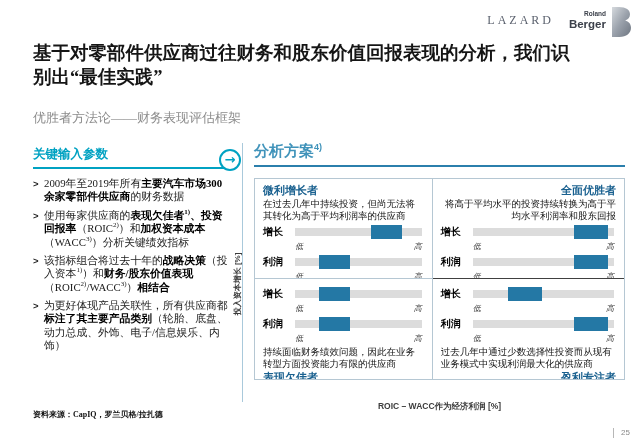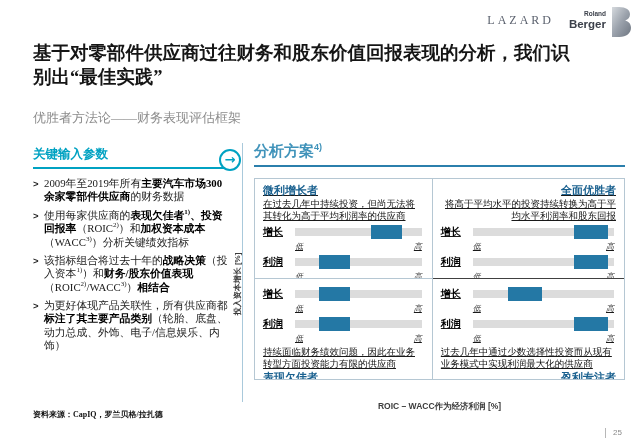--- a/index.html
+++ b/index.html
@@ -38,21 +38,21 @@
 
   
   .divider-v{position:absolute;left:242px;top:143px;width:1px;height:259px;background:#a9c9db;}
   .right-panel{position:absolute;left:254px;top:142px;width:371px;}
   .rp-header{font-family:"Liberation Sans","DejaVu Sans",sans-serif;font-size:15px;
              font-weight:600;color:#4093ba;padding-bottom:4px;border-bottom:2px solid #2b7fac;}
   .rp-header sup{font-size:9px;}
   .matrix{margin-top:11px;position:relative;height:202px;border:1px solid #b5c7d3;
           display:grid;grid-template-columns:48.2% 51.8%;grid-template-rows:1fr 1fr;
           box-sizing:border-box;}
-  .quad{padding:5px 8px 4px 8px;display:flex;flex-direction:column;box-sizing:border-box;overflow:hidden;text-decoration:underline;}
+  .quad{padding:5px 8px 4px 8px;display:flex;flex-direction:column;box-sizing:border-box;overflow:hidden;}
   .q0{border-right:1px solid #b5c7d3;border-bottom:1px solid #b5c7d3;}
   .q1{border-bottom:1px solid #404040;}
   .q2{border-right:1px solid #b5c7d3;}
   .qtitle{font-size:11px;font-weight:bold;color:#19608f;line-height:1.1;}
   .qdesc{font-size:9.5px;line-height:1.28;color:#111;margin-top:2px;}
   .q1 .qtitle,.q1 .qdesc,.q3 .qtitle{text-align:right;}
   .q0 .sliders,.q1 .sliders{margin-top:auto;}
   .q2 .qdesc,.q3 .qdesc{margin-top:auto;}
   .q2 .qtitle,.q3 .qtitle{margin-top:1px;}
   .slider-row{display:flex;align-items:center;margin-top:3px;}
@@ -64,21 +64,21 @@
 
   .y-axis-label{position:absolute;left:237px;top:284px;transform:translate(-50%,-50%) rotate(-90deg);
         white-space:nowrap;font-size:8px;color:#3c3c3c;font-weight:600;
         font-family:"Liberation Sans",sans-serif;}
   .x-axis-label{margin-top:21px;text-align:center;font-size:8.5px;font-weight:600;color:#3c3c3c;
         font-family:"Liberation Sans",sans-serif;}
 
   
   .footnotes{position:absolute;left:33px;top:410px;font-size:8px;font-weight:bold;
              color:#111;line-height:1.35;}
-  .page-num{position:absolute;right:18px;bottom:5px;font-size:8px;color:#8a8a8a;
+  .page-num{position:absolute;right:10px;bottom:5px;font-size:8px;color:#8a8a8a;
             border-left:1px solid #b7b7b7;padding-left:7px;line-height:10px;
             font-family:"Liberation Sans",sans-serif;}
 </style>
 </head>
 <body>
 
 <div class="lazard">LAZARD</div>
 <div class="rb-text">
   <span class="roland">Roland</span>
   <span class="berger">Berger</span>

